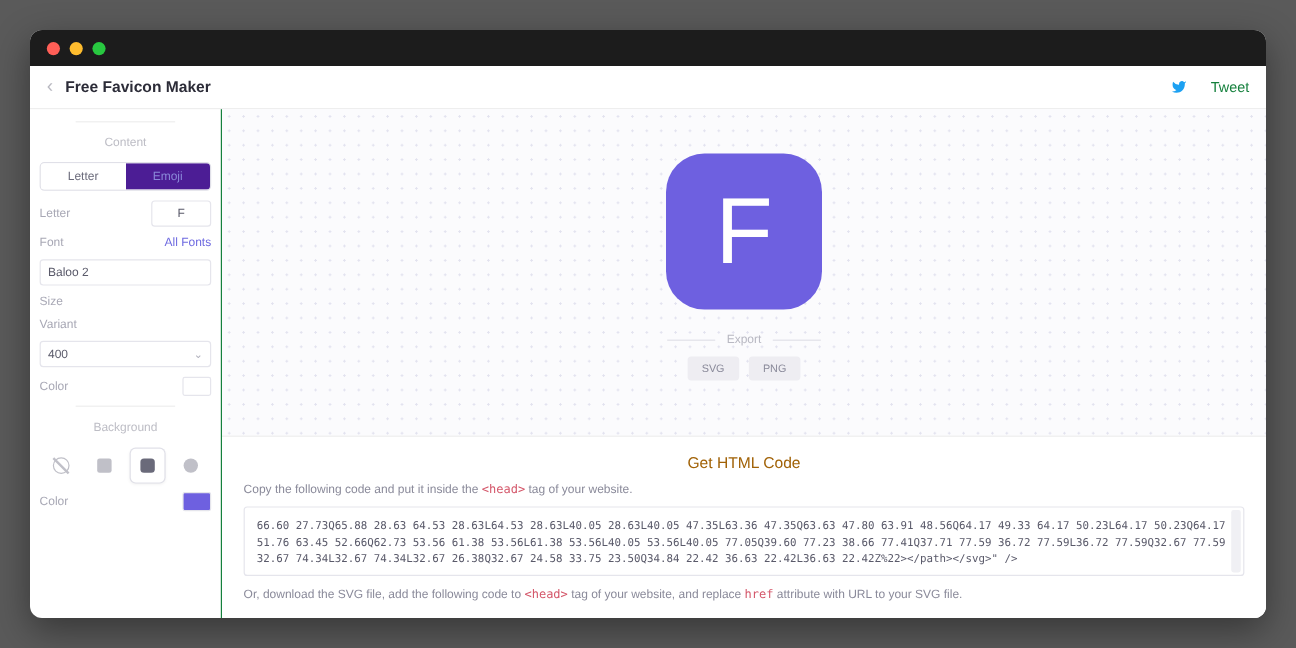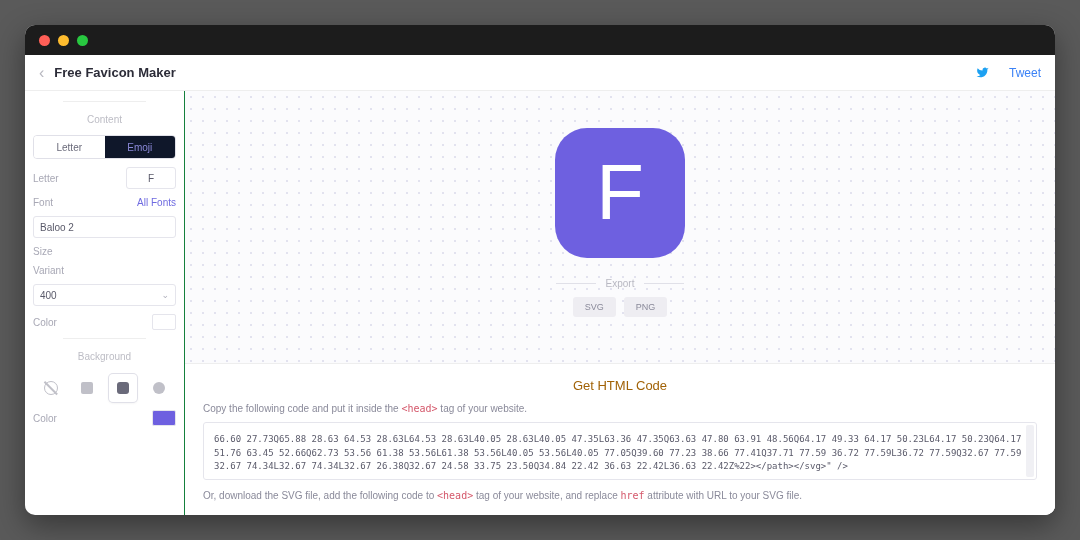--- a/index.html
+++ b/index.html
@@ -6,30 +6,30 @@
 body { background: #5a5a5a; font-family: -apple-system, BlinkMacSystemFont, "Segoe UI", sans-serif; width: 1080px; height: 540px; overflow: hidden; display: flex; align-items: center; justify-content: center; }
 .window { width: 1030px; height: 490px; background: #fff; border-radius: 10px; box-shadow: 0 10px 30px rgba(0,0,0,0.4); overflow: hidden; display: flex; flex-direction: column; }
 .titlebar { height: 30px; background: #1c1c1c; display: flex; align-items: center; padding-left: 14px; gap: 8px; }
 .tl-dot { width: 11px; height: 11px; border-radius: 50%; }
 .tl-red { background: #ff5f57; }
 .tl-yellow { background: #febc2e; }
 .tl-green { background: #28c840; }
 .header { height: 36px; border-bottom: 1px solid #eee; display: flex; align-items: center; padding: 0 14px; }
 .back { color: #b8b8c0; font-size: 16px; margin-right: 10px; cursor: pointer; }
 .title { font-size: 13px; font-weight: 600; color: #2c2c38; }
-.tweet { margin-left: auto; display: flex; align-items: center; gap: 20px; color: #3b82f6; font-size: 12px; cursor: pointer; }
+.tweet { margin-left: auto; display: flex; align-items: center; gap: 20px; color: #15803d; font-size: 12px; cursor: pointer; }
 .tweet svg { width: 13px; height: 13px; fill: #1da1f2; }
 .content { display: flex; flex: 1; min-height: 0; }
 .sidebar { width: 160px; border-right: 1px solid #15803d; padding: 10px 8px; font-size: 10px; color: #9a9aa5; display: flex; flex-direction: column; gap: 8px; }
 .section-label { text-align: center; color: #bdbdc5; font-size: 10px; margin-top: 4px; margin-bottom: 2px; }
 .divider { height: 1px; background: #eee; margin: 0 30px; }
 .segmented { display: flex; border: 1px solid #e0e0e8; border-radius: 4px; overflow: hidden; height: 24px; }
 .seg { flex: 1; display: flex; align-items: center; justify-content: center; font-size: 10px; cursor: pointer; }
 .seg.active { background: #fff; color: #6a6a7a; }
-.seg.inactive { background: #0f172a; color: #8a88d8; }
+.seg.inactive { background: #4c1d95; color: #8a88d8; }
 .field-row { display: flex; align-items: center; justify-content: space-between; }
 .field-label { color: #a8a8b5; font-size: 10px; }
 .field-link { color: #6e6ae0; font-size: 10px; cursor: pointer; }
 .input { border: 1px solid #e5e5ec; border-radius: 3px; height: 22px; padding: 0 6px; font-size: 10px; color: #5a5a6a; width: 100%; background: #fff; display: flex; align-items: center; }
 .input.small { width: 50px; text-align: center; justify-content: center; }
 .input.select { justify-content: space-between; }
 .chev { color: #b0b0bc; font-size: 9px; }
 .color-swatch { width: 24px; height: 16px; border: 1px solid #e5e5ec; border-radius: 2px; }
 .bg-swatch { width: 24px; height: 16px; border: 1px solid #e5e5ec; border-radius: 2px; background: #6e60e0; }
 .bg-shapes { display: flex; gap: 8px; justify-content: center; margin-top: 2px; }

